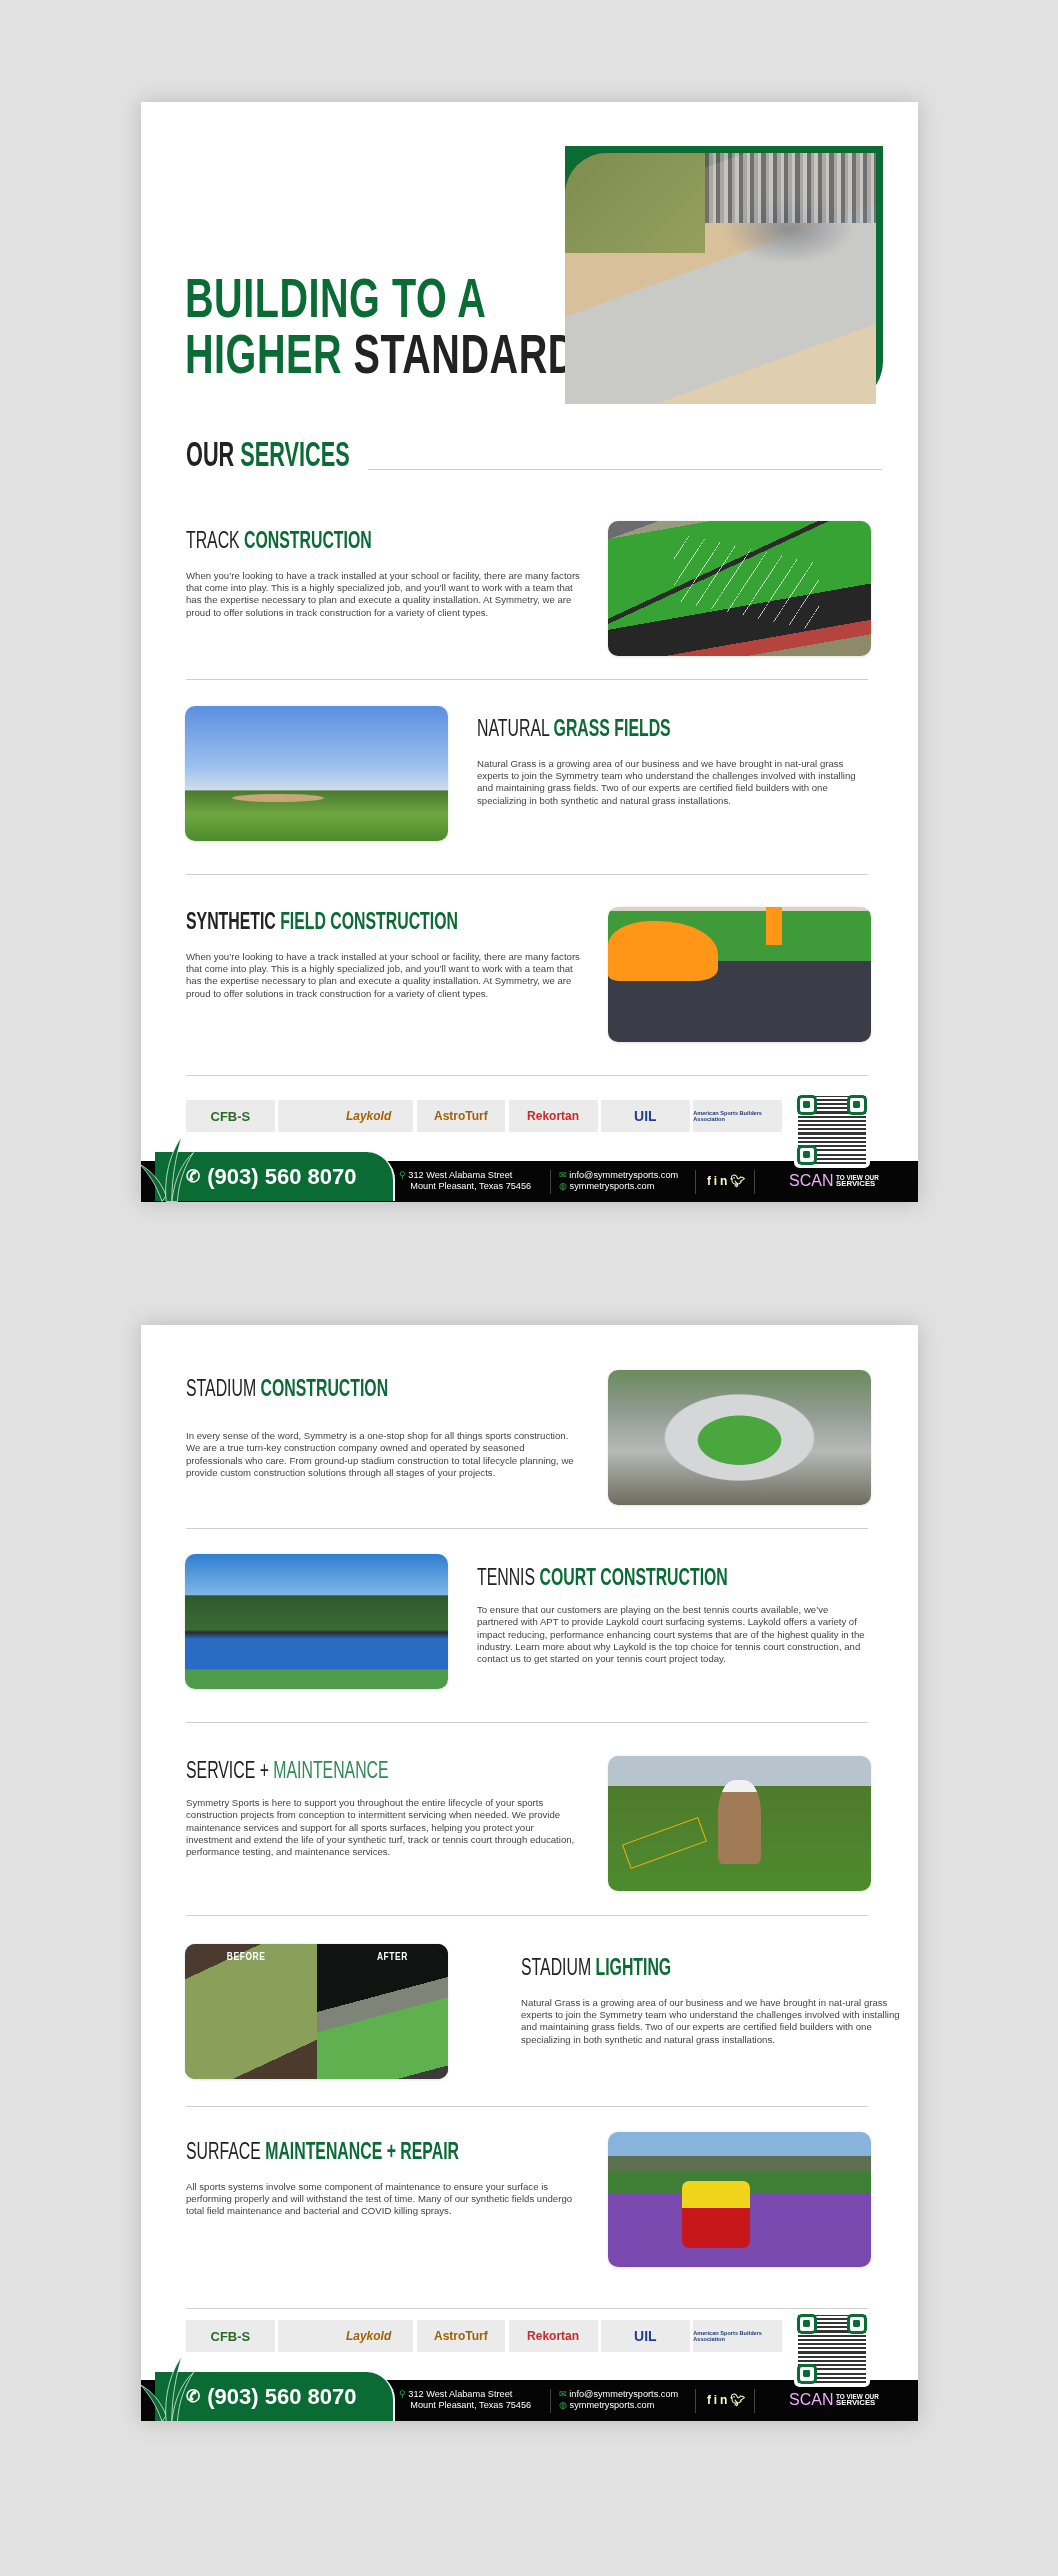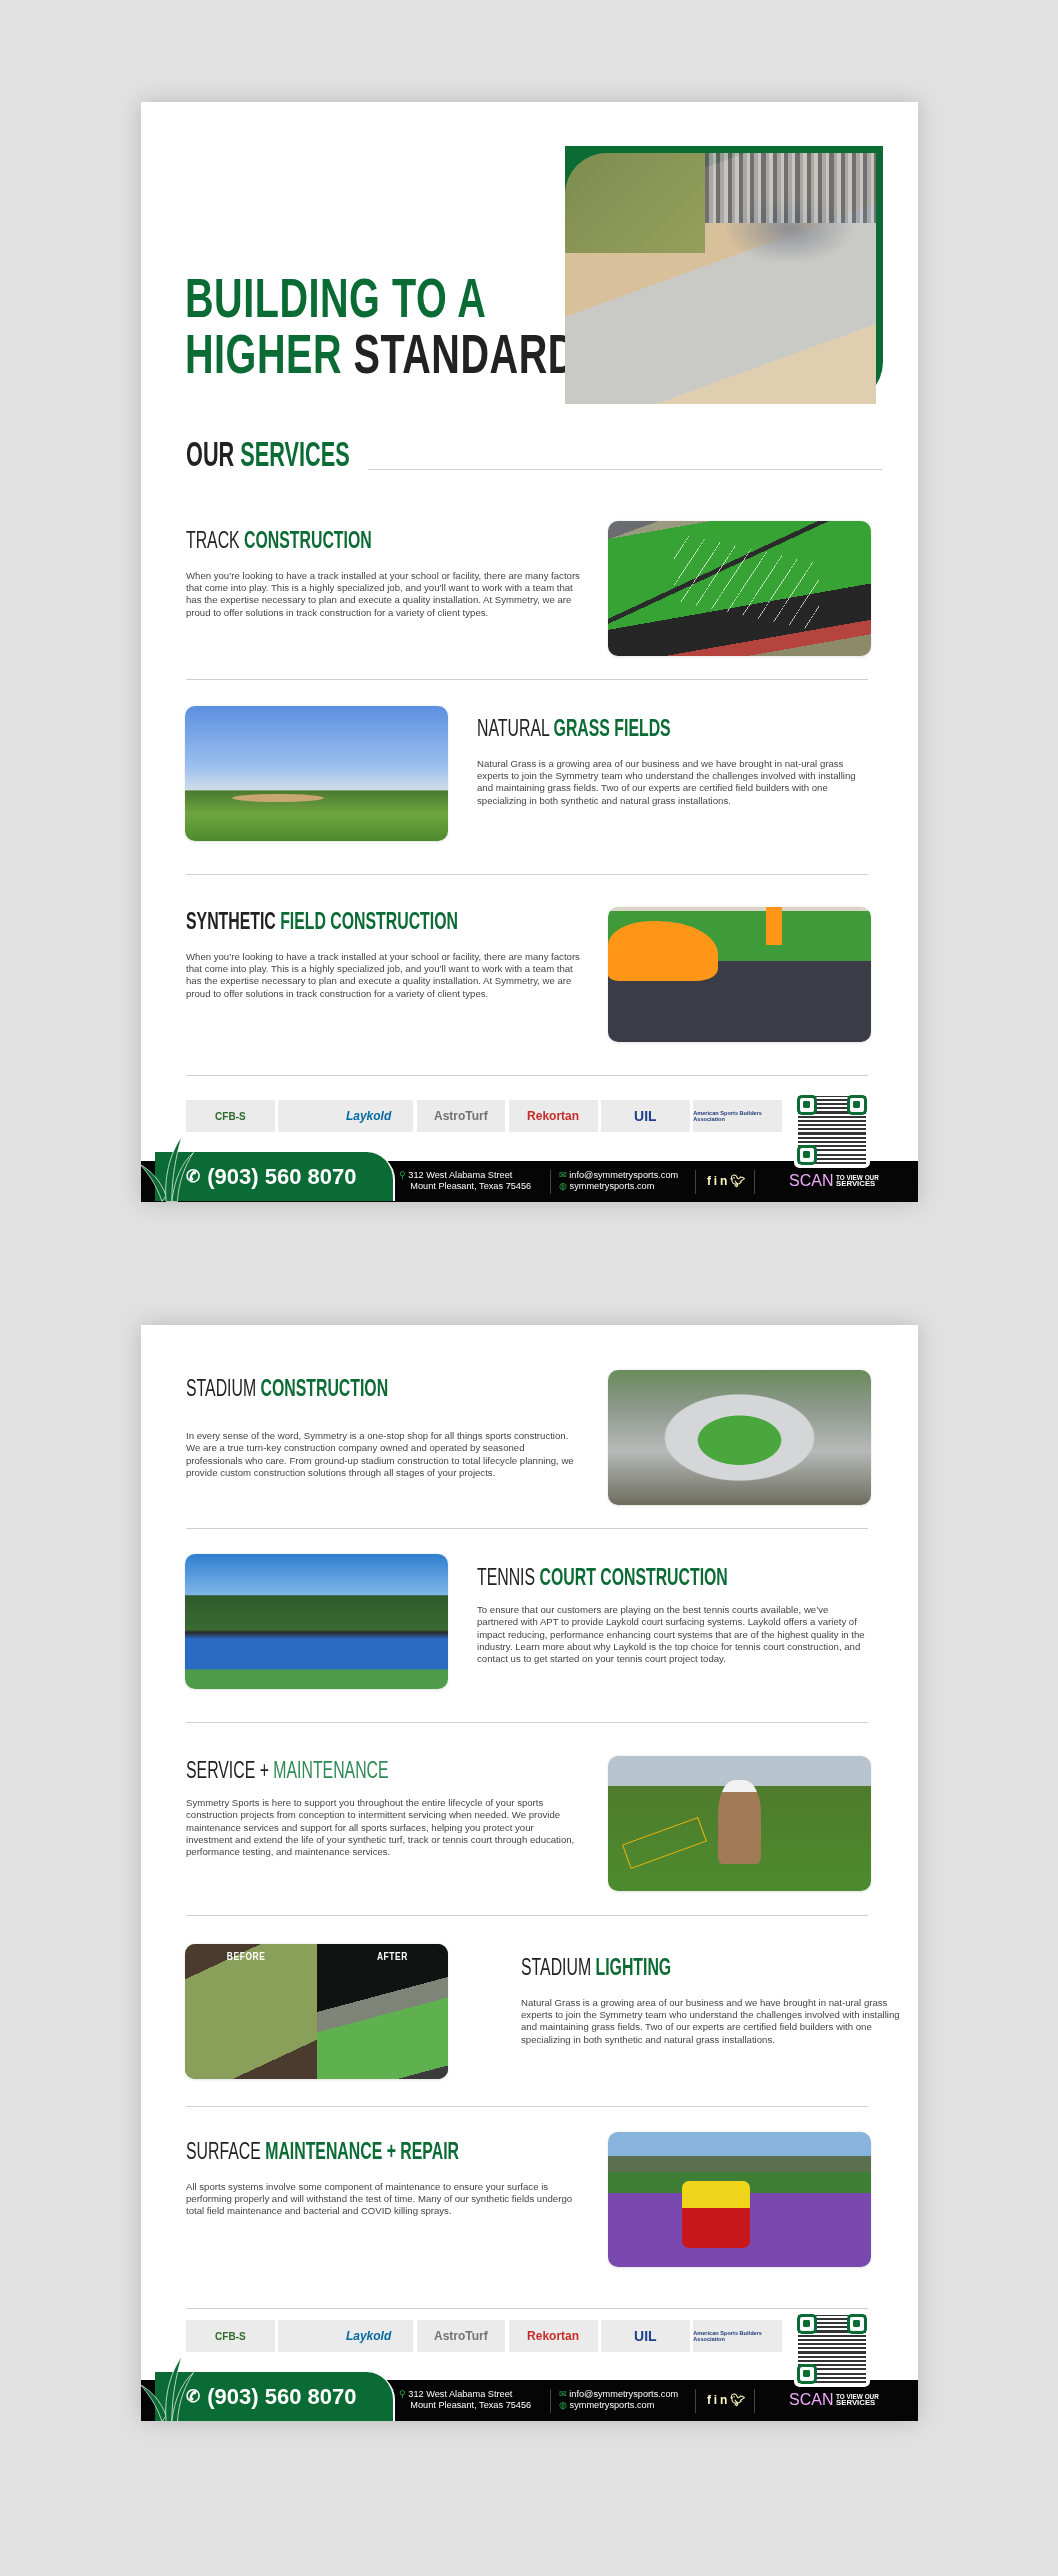--- a/index.html
+++ b/index.html
@@ -66,23 +66,23 @@
   .img-light { background: linear-gradient(90deg, #6b7a3a 0 50%, #1b1f1b 50% 100%); }
   .img-light .half-l { position:absolute; left:0; top:0; width:50%; height:100%; background: linear-gradient(155deg, #4a3b2e 0 18%, #8aa05a 18% 80%, #4a3b2e 80%); }
   .img-light .half-r { position:absolute; left:50%; top:0; width:50%; height:100%; background: linear-gradient(165deg, #101312 0 40%, #7f8478 40% 52%, #5fb14f 52% 92%, #3b3b3b 92%); }
   .img-light .lbl { position:absolute; top:5.6px; color:#fff; font-weight:bold; font-size:10.6px; letter-spacing:0.7px; transform: scaleX(0.8); }
   .img-surface { background: linear-gradient(180deg, #88b3dd 0 18%, #5c6f4e 18% 30%, #3f7f35 30% 45%, #7a49b0 45% 100%); }
   .img-surface:before { content:""; position:absolute; left:28%; top:36%; width:26%; height:50%; background: linear-gradient(180deg,#f0d41a 0 40%, #c8171b 40%); border-radius: 7px; }
 
   
   .partners { position: absolute; left: 45px; width: 596px; height: 32px; display: flex; gap: 3.5px; }
   .partner { flex: 1; background: #ebebeb; display: flex; align-items: center; justify-content: center; font-weight: bold; font-size: 12px; }
-  .p-cfb { color: #2d6a2a; font-size: 10px; }
-  .p-laykold { color: #0369a1; font-style: italic; padding-left: 46px; }
-  .p-astro { color: #737373; }
+  .p-cfb { color: #2d6a2a; font-size: 13px; }
+  .p-laykold { color: #a16207; font-style: italic; padding-left: 46px; }
+  .p-astro { color: #a16207; }
   .p-rekortan { color: #c62c2c; }
   .p-uil { color: #1f3f8e; font-size: 14px; }
   .p-asba { color: #1c3a78; font-size: 5.6px; }
 
   .qr { position: absolute; left: 653px; width: 76px; height: 76px; background:#fff; border-radius: 5.6px; padding: 4.2px; }
   .qr-inner { width: 100%; height: 100%; position: relative;
     background: repeating-linear-gradient(0deg, #111 0 2.1px, transparent 2.1px 4.2px), repeating-linear-gradient(90deg, #fff 0 2.1px, transparent 2.1px 4.2px); opacity: .85; }
   .qr .eye { position:absolute; width: 20px; height: 20px; border: 3.5px solid #0b6b34; border-radius: 5px; background:#fff; }
   .qr .eye:after { content:""; position:absolute; left:2.8px; top:2.8px; width:7px; height:7px; background:#0b6b34; border-radius:1.4px; }
 

